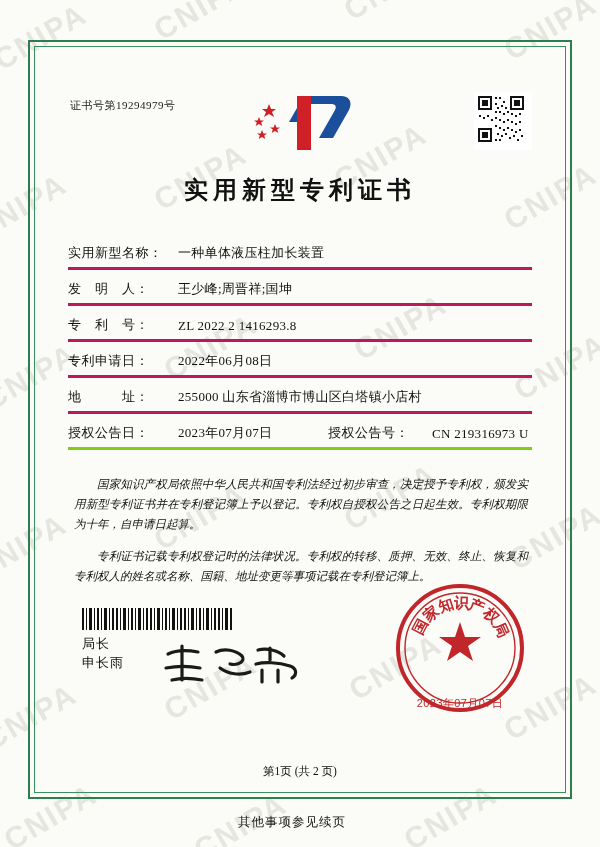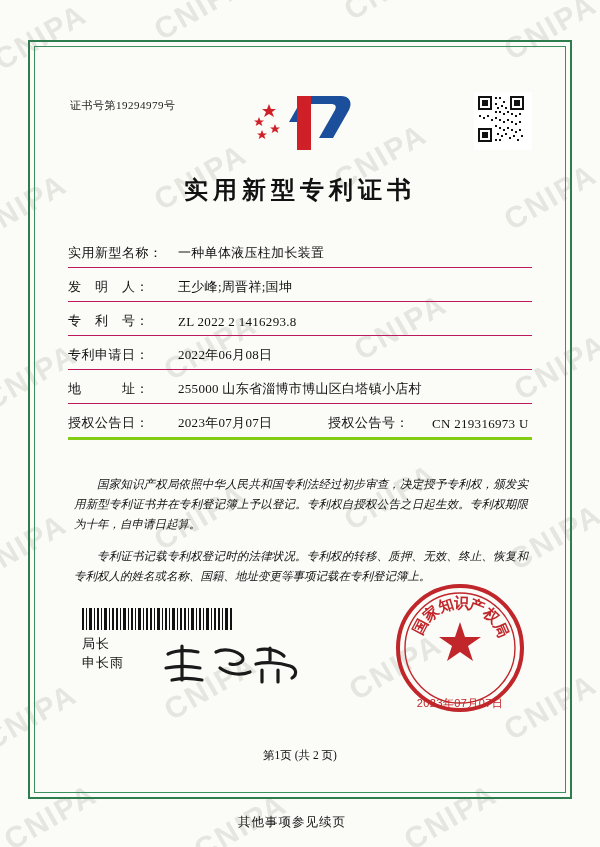--- a/index.html
+++ b/index.html
@@ -123,21 +123,21 @@
   .fields {
     position: absolute;
     left: 20px;
     right: 20px;
     top: 172px;
   }
   .field-row {
     display: flex;
     align-items: flex-end;
     height: 33px;
-    border-bottom: 1px solid #be185d;
+    border-bottom: 3px solid #be185d;
     font-size: 13px;
     color: #111;
   }
   .field-row:last-child { border-bottom: 3px solid #84cc16; }
   .f-label {
     width: 108px;
     flex: none;
     color: #111;
     padding-bottom: 5px;
     letter-spacing: 0.5px;
@@ -218,21 +218,21 @@
     font-size: 11px;
     color: #c0262a;
     letter-spacing: 0.4px;
     font-family: "Liberation Sans", sans-serif;
   }
 
   .page-num {
     position: absolute;
     left: 0;
     right: 0;
-    bottom: 20px;
+    bottom: 4px;
     text-align: center;
     font-size: 11.5px;
     color: #111;
   }
 
   .footer-note {
     position: absolute;
     left: 0;
     right: 16px;
     bottom: 16px;

